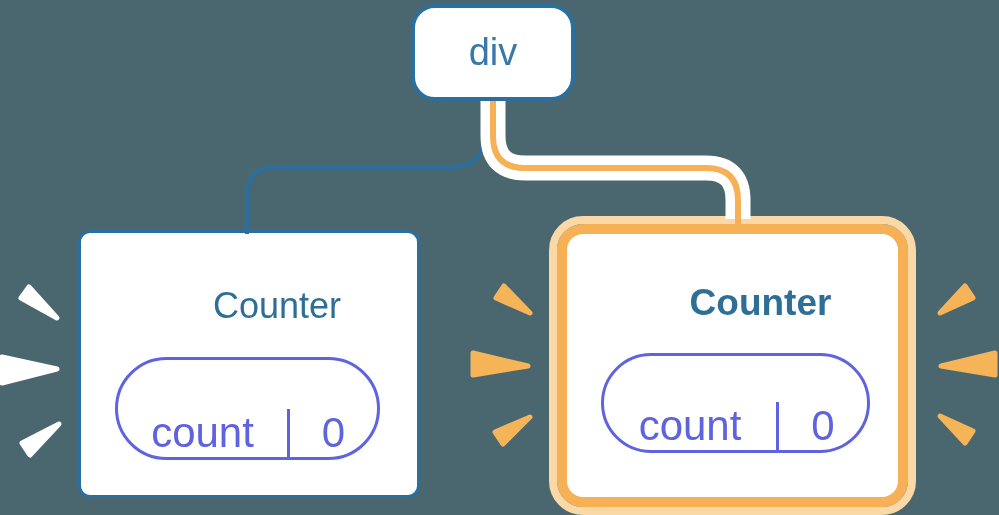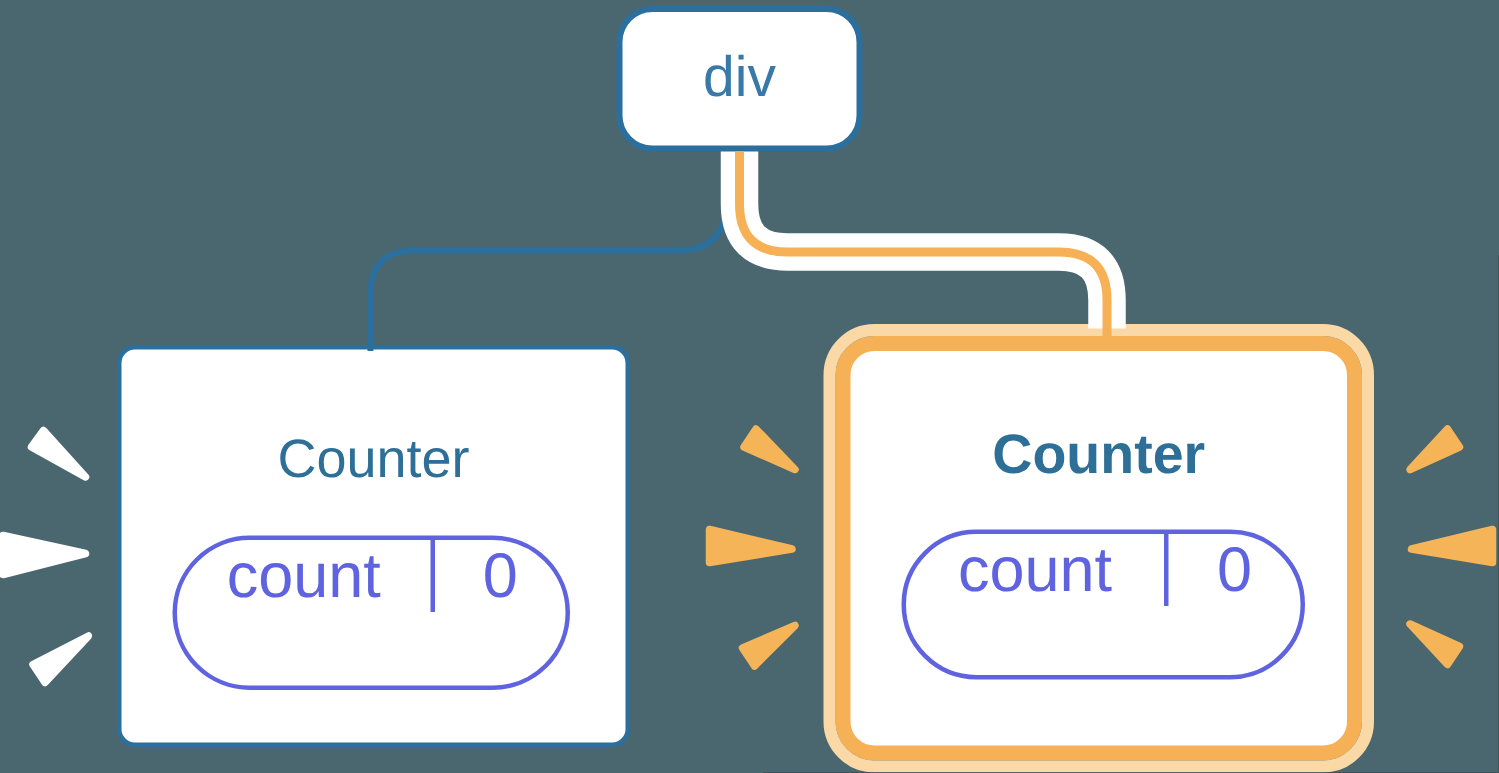--- a/index.html
+++ b/index.html
@@ -39,30 +39,30 @@
   .counter-node-right{
     left:557px;top:224px;width:351px;height:283px;
     border:10px solid var(--highlight-orange,#f6b157);
     outline:8px solid var(--highlight-orange-light,#fbd9a6);
     border-radius:26px;
   }
   .counter-title{
     position:absolute;left:0;width:100%;
     text-align:center;
     color:var(--title-blue,#2d6f96);
-    font-size:36px;font-weight:400;line-height:1;
+    font-size:36px;font-weight:400;line-height:1;padding-left:28px;
   }
   .counter-node-left .counter-title{top:55px;}
   .counter-node-right .counter-title{top:50px;font-size:37px;font-weight:700;}
 
   .state-pill{
     position:absolute;box-sizing:border-box;
     border:3px solid var(--state-purple,#5f63e0);
     border-radius:60px;
-    display:flex;align-items:flex-start;
+    display:flex;align-items:flex-end;
     color:var(--state-purple,#5f63e0);
     font-size:42px;
   }
   .counter-node-left .state-pill{left:34px;top:124px;width:265px;height:103px;}
   .counter-node-right .state-pill{left:34px;top:119px;width:269px;height:100px;}
   .state-key-cell{
     flex:0 0 auto;
     display:flex;align-items:center;justify-content:center;
     border-right:3px solid var(--state-purple,#5f63e0);
   }

